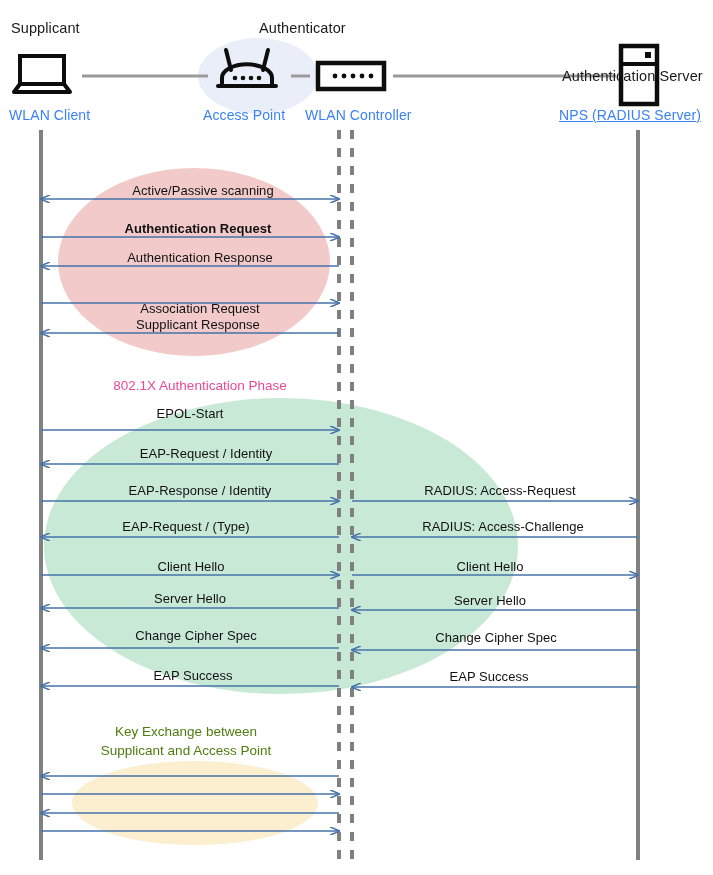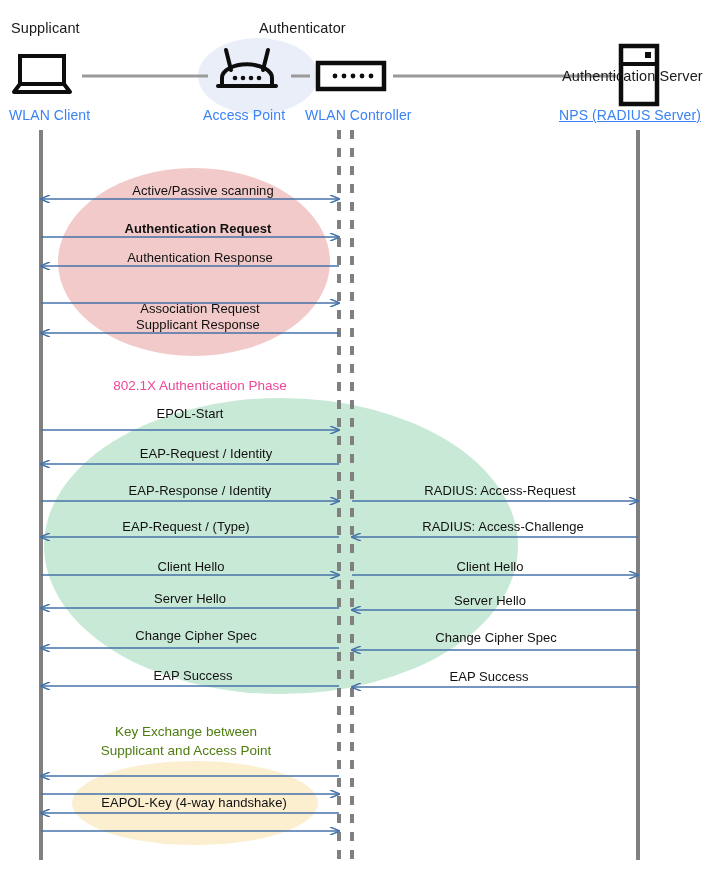--- a/index.html
+++ b/index.html
@@ -156,15 +156,14 @@
   <div class="txt msg" style="left:503px; top:519px;">RADIUS: Access-Challenge</div>
   <div class="txt msg" style="left:191px; top:559px;">Client Hello</div>
   <div class="txt msg" style="left:490px; top:559px;">Client Hello</div>
   <div class="txt msg" style="left:190px; top:591px;">Server Hello</div>
   <div class="txt msg" style="left:490px; top:593px;">Server Hello</div>
   <div class="txt msg" style="left:196px; top:628px;">Change Cipher Spec</div>
   <div class="txt msg" style="left:496px; top:630px;">Change Cipher Spec</div>
   <div class="txt msg" style="left:193px; top:668px;">EAP Success</div>
   <div class="txt msg" style="left:489px; top:669px;">EAP Success</div>
 
-  <div class="txt msg" style="left:194px; top:795px;">EAPOL-Key (4-way handshake)</div>
 
 </div>
 
 </body></html>

